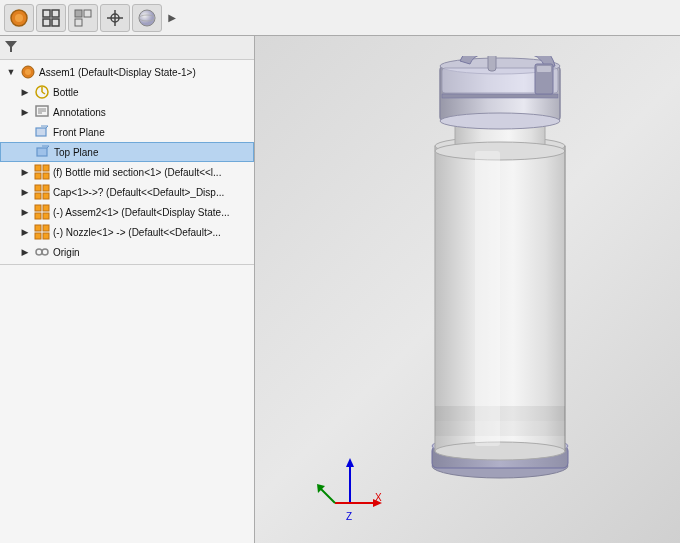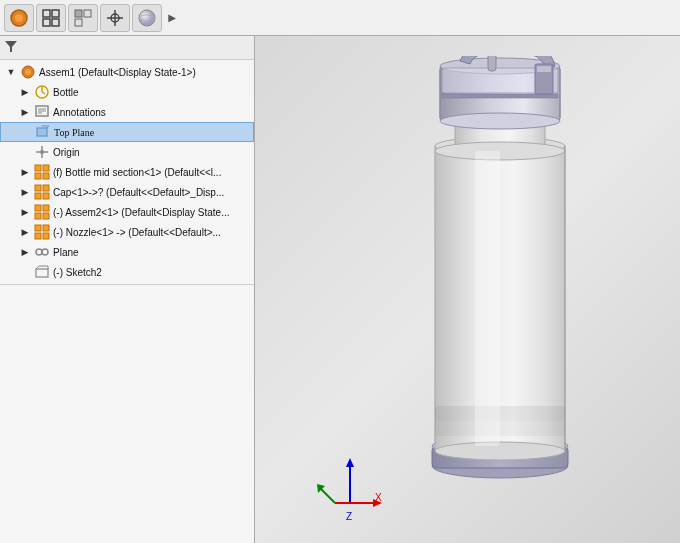--- a/index.html
+++ b/index.html
@@ -89,21 +89,20 @@
       display: flex;
       align-items: center;
       padding: 2px 4px;
       cursor: pointer;
       white-space: nowrap;
       height: 20px;
     }
     .tree-item.selected {
       background: #b8d4f0;
       border: 1px solid #6fa8d8;
-      font-family: Liberation Serif, serif;
     }
 
     .tree-expand {
       width: 14px;
       height: 14px;
       display: flex;
       align-items: center;
       justify-content: center;
       font-size: 9px;
       color: #333;
@@ -259,45 +258,45 @@
           <svg width="16" height="16" viewBox="0 0 16 16">
             <rect x="2" y="2" width="12" height="10" fill="none" stroke="#888" stroke-width="1.5"></rect>
             <line x1="4" y1="5" x2="12" y2="5" stroke="#888" stroke-width="1"></line>
             <line x1="4" y1="7" x2="12" y2="7" stroke="#888" stroke-width="1"></line>
             <line x1="4" y1="9" x2="8" y2="9" stroke="#888" stroke-width="1"></line>
           </svg>
         </div>
         <span class="tree-label">Annotations</span>
       </div>
 
-
-      <div class="tree-item indent-1 selected">
+      <div class="tree-item indent-1">
         <div class="tree-expand" style="width:14px;"></div>
         <div class="tree-icon">
           <svg width="16" height="16" viewBox="0 0 16 16">
             <rect x="2" y="4" width="10" height="8" fill="rgba(100,150,220,0.3)" stroke="#6696cc" stroke-width="1.2"></rect>
             <line x1="7" y1="2" x2="14" y2="2" stroke="#6696cc" stroke-width="1"></line>
             <line x1="14" y1="2" x2="12" y2="4" stroke="#6696cc" stroke-width="1"></line>
           </svg>
         </div>
+        <span class="tree-label">Front Plane</span>
+      </div>
+
+      <div class="tree-item indent-1 selected">
+        <div class="tree-expand" style="width:14px;"></div>
+        <div class="tree-icon">
+          <svg width="16" height="16" viewBox="0 0 16 16">
+            <rect x="2" y="4" width="10" height="8" fill="rgba(100,150,220,0.3)" stroke="#6696cc" stroke-width="1.2"></rect>
+            <line x1="7" y1="2" x2="14" y2="2" stroke="#6696cc" stroke-width="1"></line>
+            <line x1="14" y1="2" x2="12" y2="4" stroke="#6696cc" stroke-width="1"></line>
+          </svg>
+        </div>
         <span class="tree-label">Top Plane</span>
       </div>
 
 
-      <div class="tree-item indent-1">
-        <div class="tree-expand" style="width:14px;"></div>
-        <div class="tree-icon">
-          <svg width="16" height="16" viewBox="0 0 16 16">
-            <line x1="8" y1="2" x2="8" y2="14" stroke="#888" stroke-width="1.5"></line>
-            <line x1="2" y1="8" x2="14" y2="8" stroke="#888" stroke-width="1.5"></line>
-            <circle cx="8" cy="8" r="2" fill="#888"></circle>
-          </svg>
-        </div>
-        <span class="tree-label">Origin</span>
-      </div>
 
       <div class="tree-item indent-1">
         <div class="tree-expand">▶</div>
         <div class="tree-icon">
           <svg width="16" height="16" viewBox="0 0 16 16">
             <rect x="1" y="1" width="6" height="6" fill="#f5a020" stroke="#c07010" stroke-width="1"></rect>
             <rect x="9" y="1" width="6" height="6" fill="#f5a020" stroke="#c07010" stroke-width="1"></rect>
             <rect x="1" y="9" width="6" height="6" fill="#f5a020" stroke="#c07010" stroke-width="1"></rect>
             <rect x="9" y="9" width="6" height="6" fill="#f5a020" stroke="#c07010" stroke-width="1"></rect>
           </svg>
@@ -345,35 +344,23 @@
       </div>
 
       <div class="tree-item indent-1">
         <div class="tree-expand">▶</div>
         <div class="tree-icon">
           <svg width="16" height="16" viewBox="0 0 16 16">
             <circle cx="5" cy="8" r="3" fill="none" stroke="#888" stroke-width="1.5"></circle>
             <circle cx="11" cy="8" r="3" fill="none" stroke="#888" stroke-width="1.5"></circle>
           </svg>
         </div>
-        <span class="tree-label">Plane</span>
-      </div>
-
-      <div class="tree-item indent-1">
-        <div class="tree-expand" style="width:14px;"></div>
-        <div class="tree-icon">
-          <svg width="16" height="16" viewBox="0 0 16 16">
-            <rect x="2" y="5" width="12" height="8" fill="none" stroke="#888" stroke-width="1.2"></rect>
-            <line x1="2" y1="5" x2="5" y2="2" stroke="#888" stroke-width="1"></line>
-            <line x1="5" y1="2" x2="14" y2="2" stroke="#888" stroke-width="1"></line>
-            <line x1="14" y1="2" x2="14" y2="5" stroke="#888" stroke-width="1"></line>
-          </svg>
-        </div>
-        <span class="tree-label">(-) Sketch2</span>
-      </div>
+        <span class="tree-label">Origin</span>
+      </div>
+
 
       <div class="tree-separator"></div>
 
     </div>
   </div>
 
   <div class="viewport">
 
     <div class="bottle-container">
       <svg width="250" height="450" viewBox="0 0 250 450" xmlns="http://www.w3.org/2000/svg">

